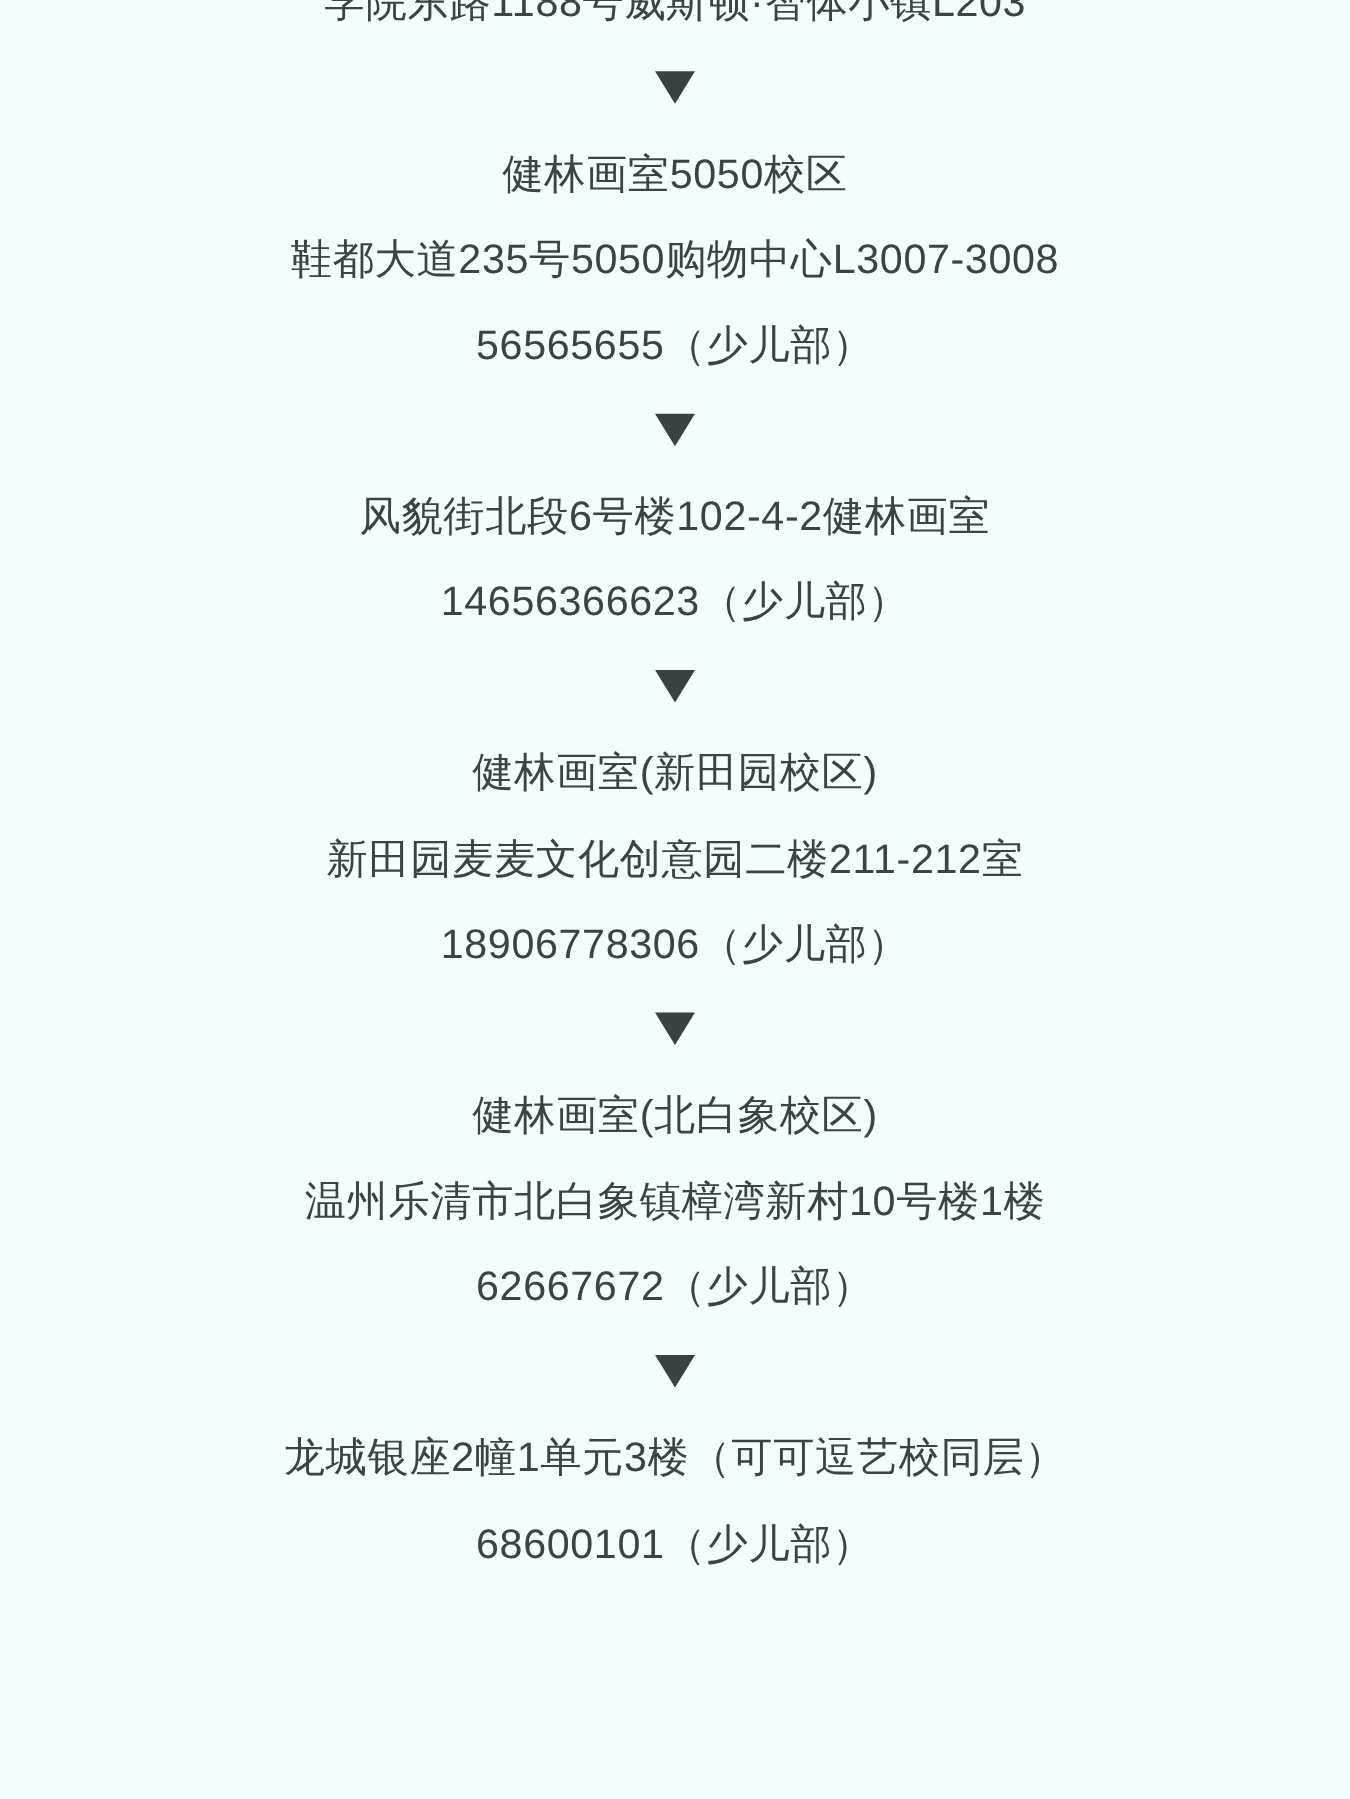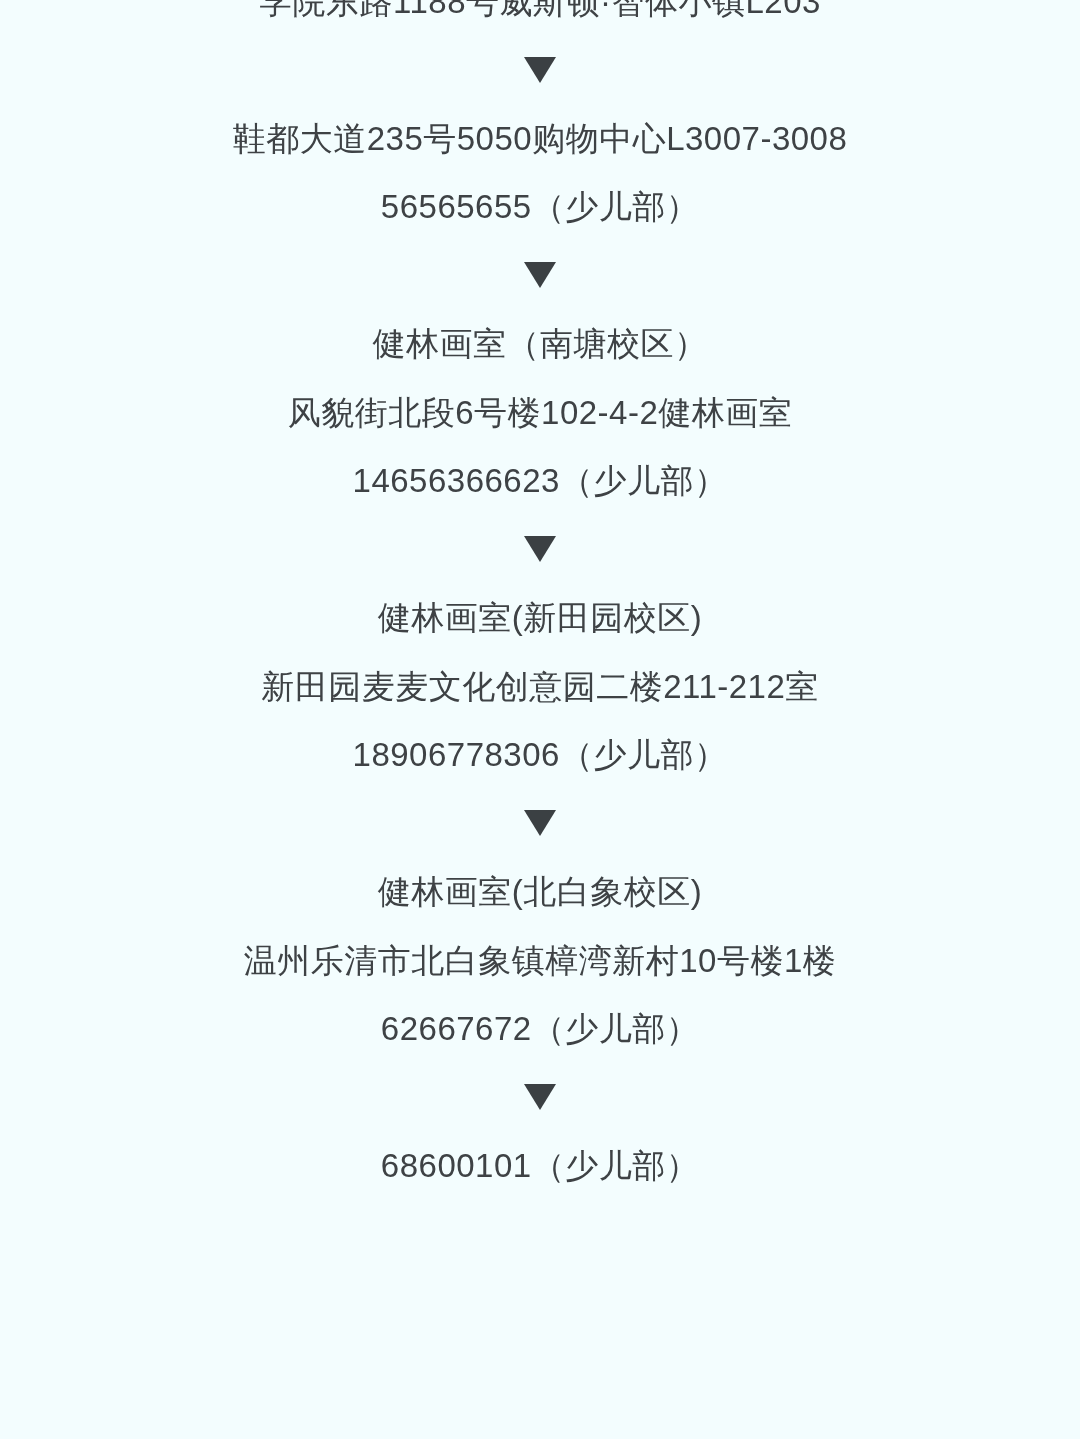--- a/index.html
+++ b/index.html
@@ -46,28 +46,28 @@
 <body>
 
 <div class="content-column">
 
   <div class="row">学院东路1188号威斯顿·智体小镇L203</div>
 
   <div class="arrow-row">
     <span class="down-triangle"></span>
   </div>
 
+  <div class="row">健林画室5050校区</div>
   <div class="row">鞋都大道235号5050购物中心L3007-3008</div>
   <div class="row">56565655（少儿部）</div>
 
   <div class="arrow-row">
     <span class="down-triangle"></span>
   </div>
 
-  <div class="row">健林画室（南塘校区）</div>
   <div class="row">风貌街北段6号楼102-4-2健林画室</div>
   <div class="row">14656366623（少儿部）</div>
 
   <div class="arrow-row">
     <span class="down-triangle"></span>
   </div>
 
   <div class="row">健林画室(新田园校区)</div>
   <div class="row">新田园麦麦文化创意园二楼211-212室</div>
   <div class="row">18906778306（少儿部）</div>
@@ -77,15 +77,16 @@
   </div>
 
   <div class="row">健林画室(北白象校区)</div>
   <div class="row">温州乐清市北白象镇樟湾新村10号楼1楼</div>
   <div class="row">62667672（少儿部）</div>
 
   <div class="arrow-row">
     <span class="down-triangle"></span>
   </div>
 
+  <div class="row">龙城银座2幢1单元3楼（可可逗艺校同层）</div>
   <div class="row">68600101（少儿部）</div>
 
 </div>
 
 </body></html>

